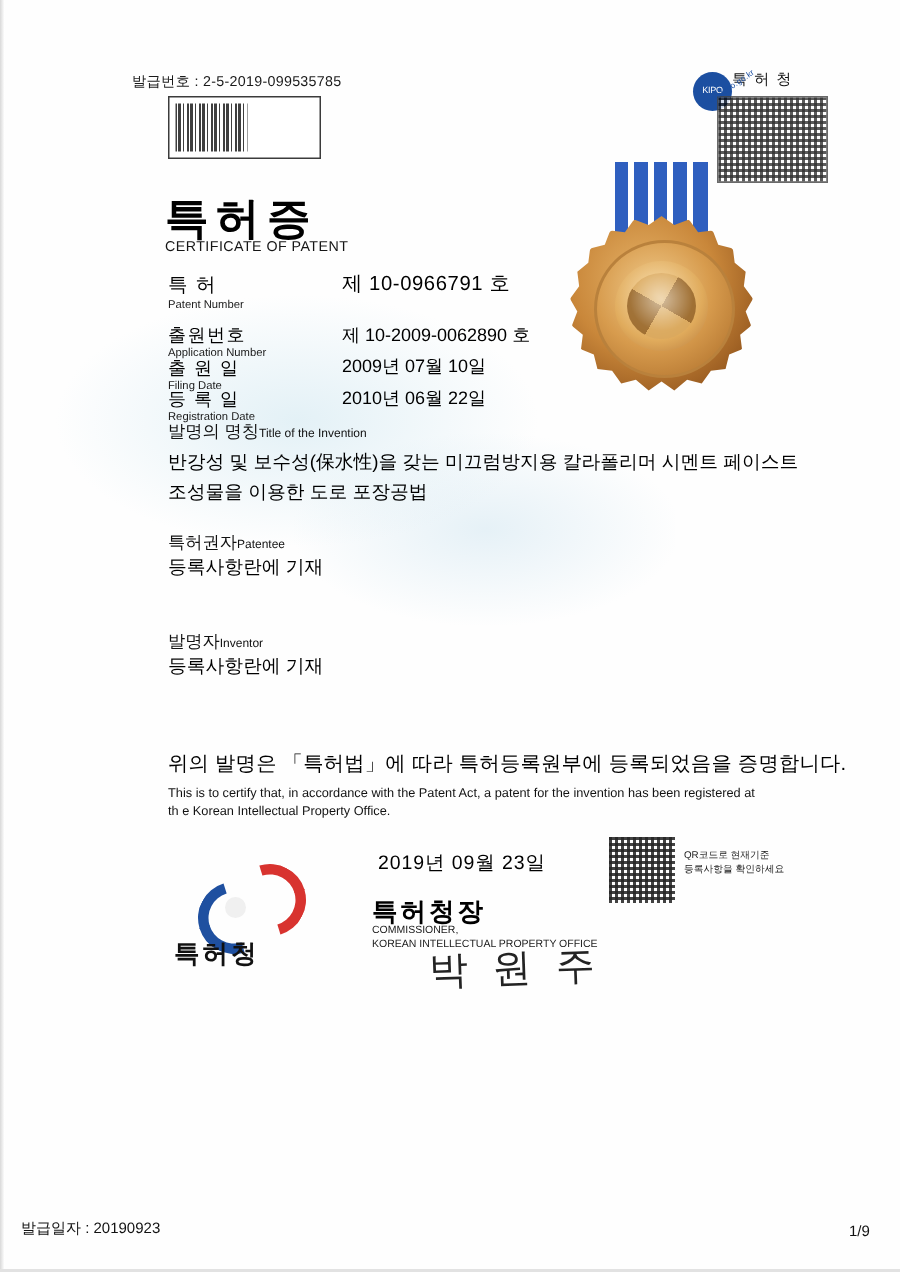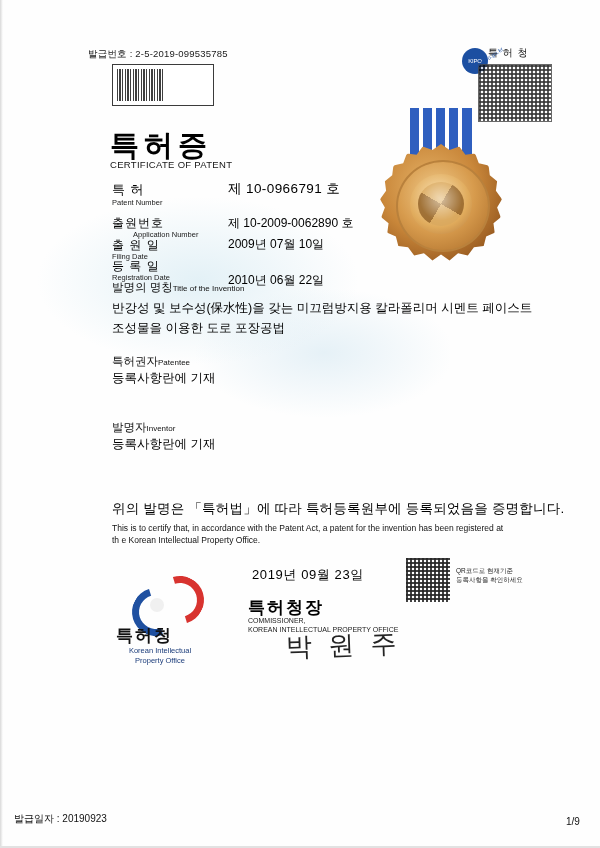--- a/index.html
+++ b/index.html
@@ -401,30 +401,30 @@
   </div>
 
   <div class="title-ko">특허증</div>
   <div class="title-en">CERTIFICATE OF PATENT</div>
 
   <div class="f-label" style="left:112px; top:181px;">특      허</div>
   <div class="f-sub" style="left:112px; top:198px;">Patent Number</div>
   <div class="f-val big" style="left:228px; top:180px;">제 10-0966791 호</div>
 
   <div class="f-label" style="left:112px; top:215px; font-size:12px;">출원번호</div>
-  <div class="f-sub" style="left:112px; top:230px;margin-left:21px;">Application Number</div>
+  <div class="f-sub" style="left:112px; top:230px;">Application Number</div>
   <div class="f-val" style="left:228px; top:215px;">제 10-2009-0062890 호</div>
 
   <div class="f-label" style="left:112px; top:237px; font-size:12px;">출 원 일</div>
   <div class="f-sub" style="left:112px; top:252px;">Filing Date</div>
   <div class="f-val" style="left:228px; top:236px;">2009년 07월 10일</div>
 
   <div class="f-label" style="left:112px; top:258px; font-size:12px;">등 록 일</div>
   <div class="f-sub" style="left:112px; top:273px;">Registration Date</div>
-  <div class="f-val" style="left:228px; top:272px;text-align:center;">2010년 06월 22일</div>
+  <div class="f-val" style="left:228px; top:257px;text-align:center;">2010년 06월 22일</div>
 
   <div class="inv-head">
     <span>발명의 명칭</span><span class="en">Title of the Invention</span>
   </div>
   <div class="inv-body">반강성 및 보수성(保水性)을 갖는 미끄럼방지용 칼라폴리머 시멘트 페이스트 조성물을 이용한 도로 포장공법</div>
 
   <div class="inv-head" style="top:354px;">
     <span>특허권자</span><span class="en">Patentee</span>
   </div>
   <div class="f-val" style="left:112px; top:370px; font-size:12.5px;">등록사항란에 기재</div>
@@ -444,24 +444,20 @@
     <div>등록사항을 확인하세요</div>
   </div>
 
   <div class="logo">
     <div class="mark">
       <div class="swirl-r"></div>
       <div class="swirl-b"></div>
       <div class="dot"></div>
     </div>
     <div class="name-ko">특허청</div>
-    <div class="name-en">
-      <div>Korean Intellectual</div>
-      <div>Property Office</div>
-    </div>
   </div>
 
   <div class="commissioner-ko">특허청장</div>
   <div class="commissioner-en">
     <div>COMMISSIONER,</div>
     <div>KOREAN INTELLECTUAL PROPERTY OFFICE</div>
   </div>
   <div class="signature">박 원 주</div>
 
   <div class="footer-left">발급일자 : 20190923</div>

